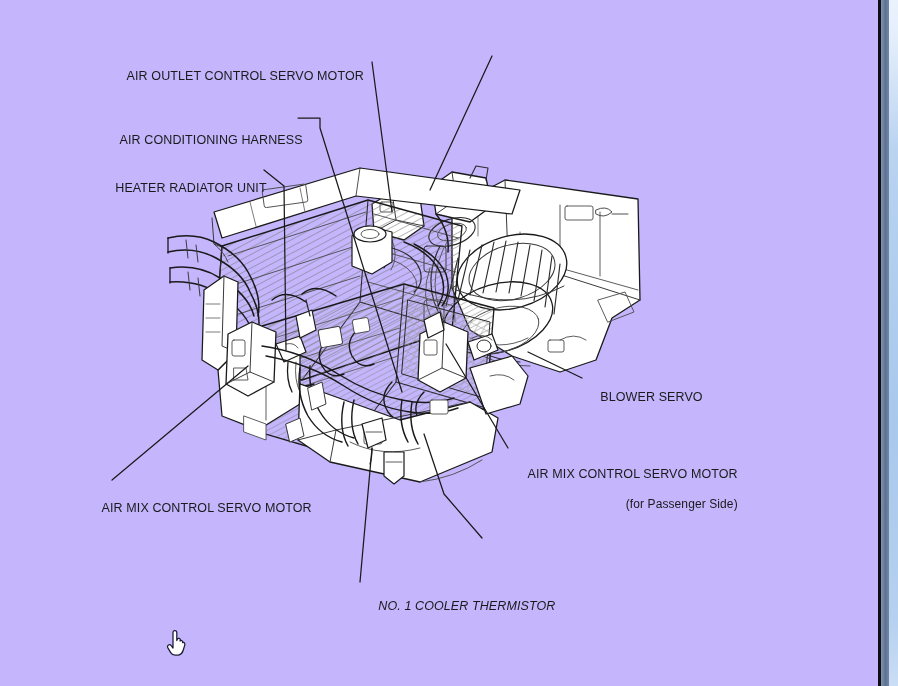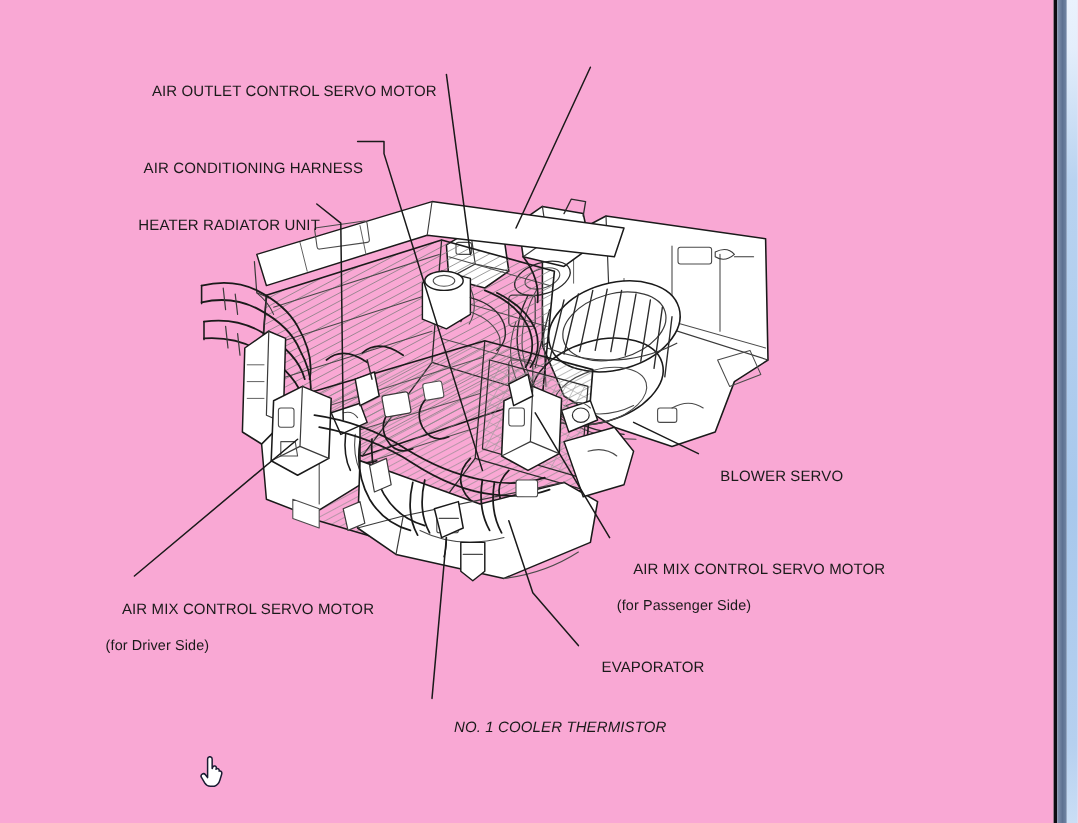--- a/index.html
+++ b/index.html
@@ -1,36 +1,36 @@
 <!DOCTYPE html>
 <html><head>
 <meta charset="utf-8">
 <style>
   html,body{margin:0;padding:0;}
   body{
     width:898px;height:686px;overflow:hidden;background:#ffffff;
     font-family:"Liberation Sans","DejaVu Sans",sans-serif;
     position:relative;
   }
-  #viewport{position:absolute;left:0;top:0;width:878px;height:686px;background:#f9a8d4;overflow:hidden;}
+  #viewport{position:absolute;left:0;top:0;width:878px;height:686px;background:#c4b5fd;overflow:hidden;}
   #diagram{position:absolute;left:0;top:0;width:878px;height:686px;}
 
   
   #scrollbar{position:absolute;left:878px;top:0;width:20px;height:686px;}
   #sb-edge{position:absolute;left:0;top:0;width:3px;height:686px;background:#0d0d13;}
   #sb-thumb{position:absolute;left:3px;top:0;width:8px;height:686px;
             background:linear-gradient(to right,#8294b0,#5d7191 55%,#7287a6);}
   #sb-track{position:absolute;left:11px;top:0;width:9px;height:686px;
             background:linear-gradient(to bottom,#eaf2fd 0px,#e4eefb 40px,#b9d3f0 150px,#a8c8ec 420px,#b6d0ef 620px,#cadef5 686px);}
 
   
   #cursor{position:absolute;left:166px;top:630px;width:22px;height:28px;pointer-events:none;}
 
   .lbl{position:absolute;white-space:pre;color:#1a1a1a;font-size:12.5px;line-height:15px;letter-spacing:.1px;}
-  .lbl .sub{display:block;font-size:12px;}
+  .lbl .sub{display:block;font-size:12px;text-align:right;}
 </style>
 </head>
 <body>
 
 <div id="viewport">
 
   <svg id="diagram" viewBox="0 0 878 686">
     <defs>
       <pattern id="hatchA" width="6" height="6" patternTransform="rotate(62)" patternUnits="userSpaceOnUse">
         <line x1="0" y1="0" x2="0" y2="6" stroke="#7a7a7a" stroke-width="1.1"></line>
@@ -292,26 +292,22 @@
     <span>BLOWER SERVO</span>
   </div>
 
   <div class="lbl" style="left:514px;top:452px;">
     <span>AIR MIX CONTROL SERVO MOTOR</span>
     <span class="sub">(for Passenger Side)</span>
   </div>
 
   <div class="lbl" style="left:88px;top:486px;">
     <span>AIR MIX CONTROL SERVO MOTOR</span>
-    <span class="sub">(for Driver Side)</span>
-  </div>
-
-  <div class="lbl" style="left:487px;top:534px;">
-    <span>EVAPORATOR</span>
-  </div>
+  </div>
+
 
   <div class="lbl" style="left:364px;top:584px;font-style:italic;">
     <span>NO. 1 COOLER THERMISTOR</span>
   </div>
 
   <svg id="cursor" viewBox="0 0 22 28">
     <path d="M7 2.5 C7 1.2 8 0.6 8.9 0.6 C9.9 0.6 10.8 1.2 10.8 2.5 L10.8 10.5
              L11.4 9.2 C11.8 8.3 12.9 8.1 13.6 8.5 C14.2 8.9 14.4 9.6 14.2 10.3
              L14.0 11.0 C14.6 10.4 15.6 10.4 16.2 10.9 C16.7 11.4 16.8 12.0 16.6 12.6
              C17.3 12.3 18.2 12.6 18.6 13.2 C19.0 13.9 18.9 14.7 18.6 15.6

